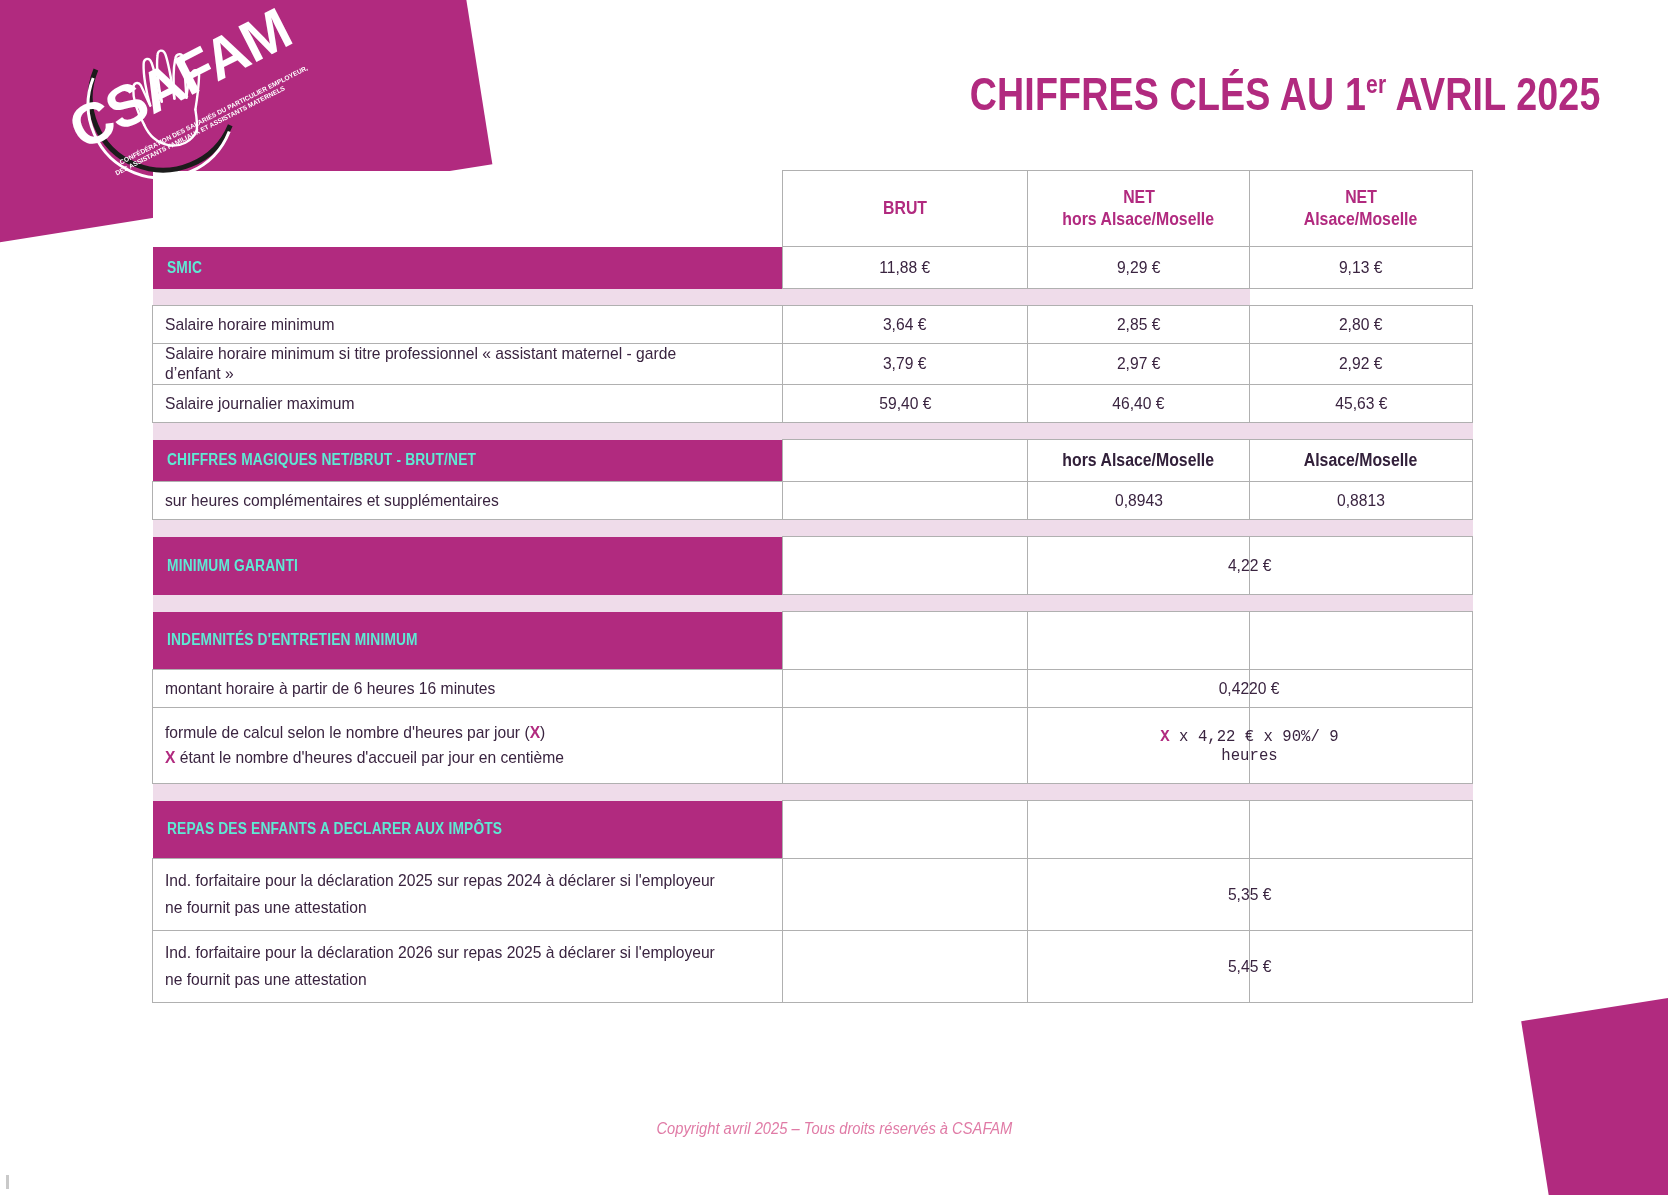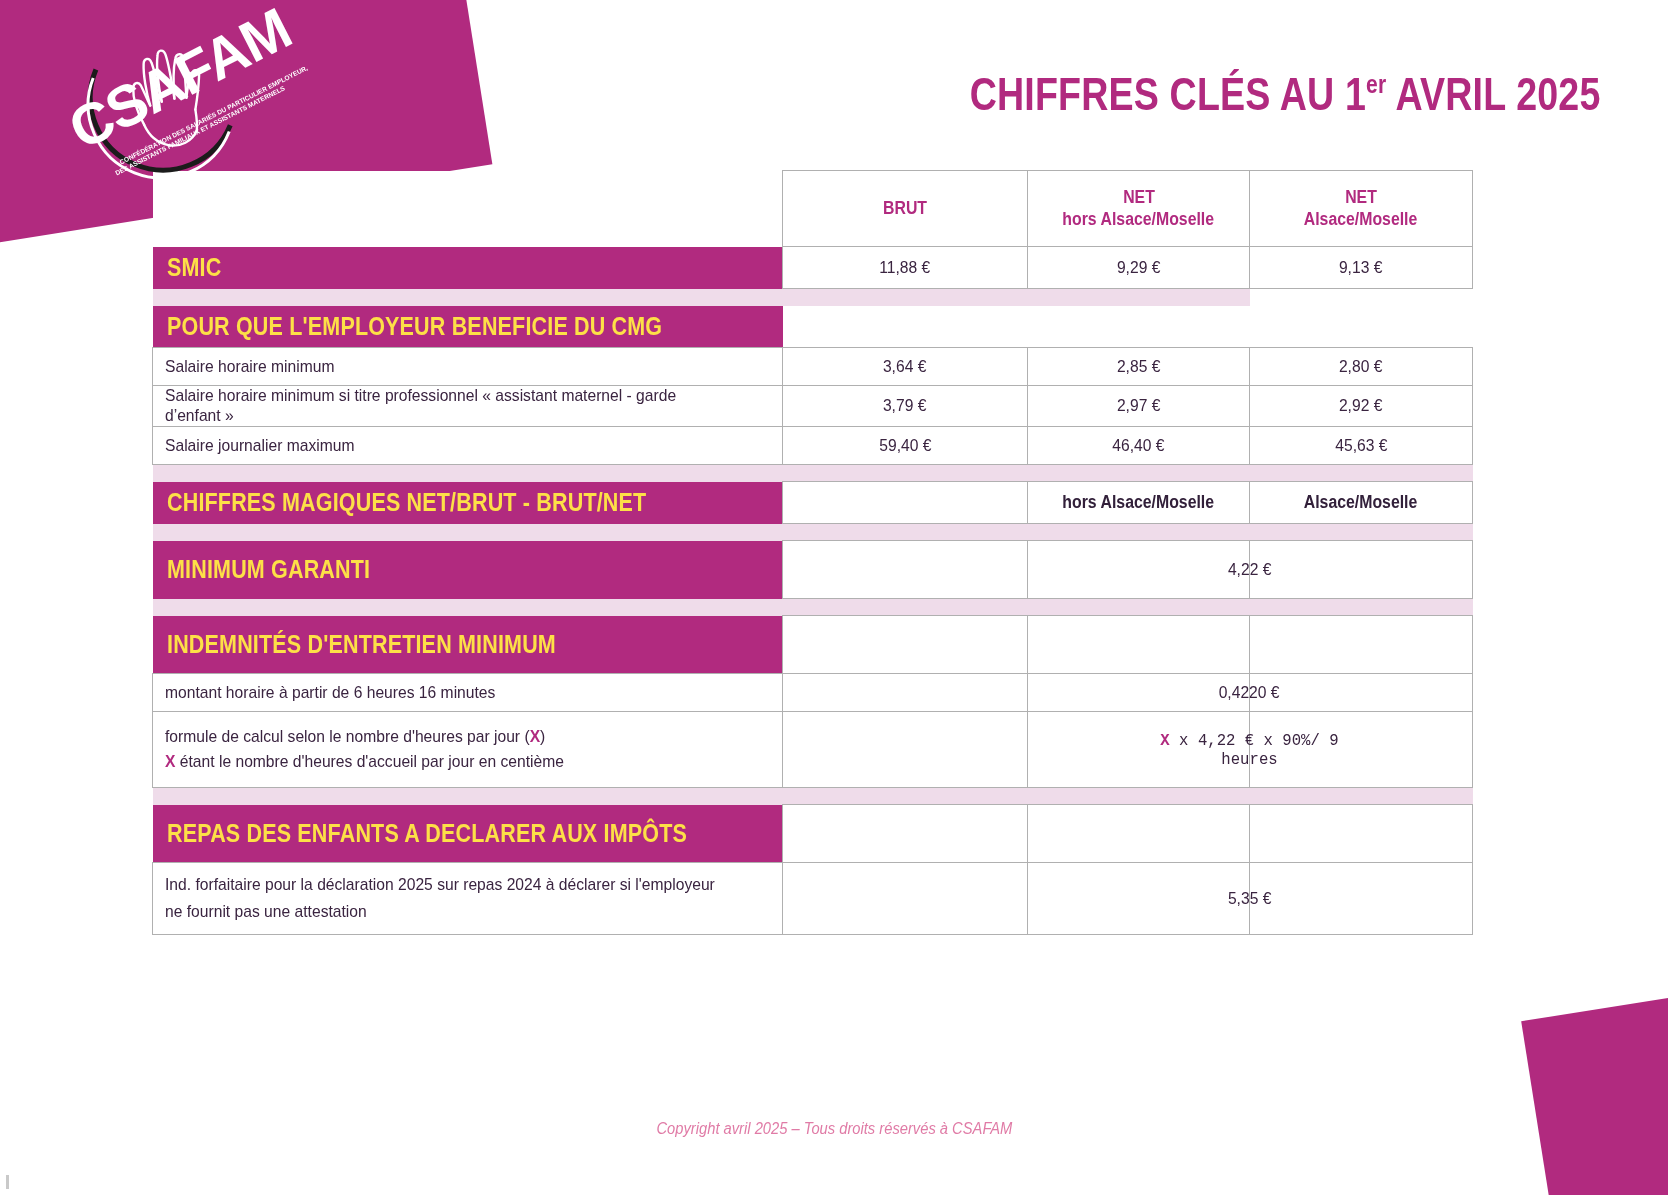--- a/index.html
+++ b/index.html
@@ -98,23 +98,23 @@
     font-size: 18px;
     line-height: 1.22;
     transform-origin: center;
   }
   .hcell .sq { display: inline-block; transform: scaleX(0.88); }
   .hcell-empty { border: none; background: #fff; }
 
   
   .sect-bar {
     background: #b12a7f;
-    color: #fde047;
+    color: #5eead4;
     font-weight: bold;
-    font-size: 25px;
+    font-size: 16px;
     height: 42px;
     padding: 0 0 0 14px;
     vertical-align: middle;
     letter-spacing: 0.2px;
   }
   .sect-bar .sq { display: inline-block; transform: scaleX(0.86); transform-origin: left center; }
 
   
   .lcell {
     border: 1px solid #b0b0b0;
@@ -252,28 +252,20 @@
     <td class="vcell">
       <span class="sq">9,13 €</span>
     </td>
   </tr>
 
   <tr>
     <td class="sep-strip" colspan="3"></td>
     <td class="sep-gap"></td>
   </tr>
 
-  <tr>
-    <td class="sect-bar">
-      <span class="sq">POUR QUE L'EMPLOYEUR BENEFICIE DU CMG</span>
-    </td>
-    <td class="nocell"></td>
-    <td class="nocell"></td>
-    <td class="nocell"></td>
-  </tr>
 
   <tr>
     <td class="lcell"><span class="sq">Salaire horaire minimum</span></td>
     <td class="vcell"><span class="sq">3,64 €</span></td>
     <td class="vcell"><span class="sq">2,85 €</span></td>
     <td class="vcell"><span class="sq">2,80 €</span></td>
   </tr>
   <tr>
     <td class="lcell"><span class="sq">Salaire horaire minimum si titre professionnel « assistant maternel - garde d’enfant »</span></td>
     <td class="vcell"><span class="sq">3,79 €</span></td>
@@ -291,20 +283,26 @@
     <td class="sep-strip" colspan="4"></td>
   </tr>
 
   <tr>
     <td class="sect-bar">
       <span class="sq">CHIFFRES MAGIQUES  NET/BRUT - BRUT/NET</span>
     </td>
     <td class="subhead"></td>
     <td class="subhead"><span class="sq">hors Alsace/Moselle</span></td>
     <td class="subhead"><span class="sq">Alsace/Moselle</span></td>
+  </tr>
+  <tr>
+    <td class="lcell"><span class="sq">sur heures complémentaires et supplémentaires</span></td>
+    <td class="vcell"><span class="sq"></span></td>
+    <td class="vcell"><span class="sq">0,8943</span></td>
+    <td class="vcell"><span class="sq">0,8813</span></td>
   </tr>
 
   <tr>
     <td class="sep-strip" colspan="4"></td>
   </tr>
 
   <tr>
     <td class="sect-bar tall">
       <span class="sq">MINIMUM GARANTI</span>
     </td>
@@ -373,20 +371,33 @@
         <span>ne fournit pas une attestation</span>
       </span>
     </td>
     <td class="vcell" style="height:72px;"></td>
     <td class="vcell" style="height:72px;border-right:none;">
       <span class="sq" style="position:relative;left:111px;">5,35 €</span>
     </td>
     <td class="vcell" style="height:72px;border-left:1px solid #b0b0b0;"></td>
   </tr>
 
+  <tr>
+    <td class="lcell" style="height:72px;">
+      <span class="sq" style="line-height:1.55;">
+        <span>Ind. forfaitaire pour la déclaration 2026 sur repas 2025 à déclarer si l'employeur</span><br>
+        <span>ne fournit pas une attestation</span>
+      </span>
+    </td>
+    <td class="vcell" style="height:72px;"></td>
+    <td class="vcell" style="height:72px;border-right:none;">
+      <span class="sq" style="position:relative;left:111px;">5,45 €</span>
+    </td>
+    <td class="vcell" style="height:72px;border-left:1px solid #b0b0b0;"></td>
+  </tr>
 
 </tbody>
     </table>
 </div>
 
 <div class="footer">
   <span class="sq">Copyright avril 2025 – Tous droits réservés à CSAFAM</span>
 </div>
 
 <div class="tick"></div>

